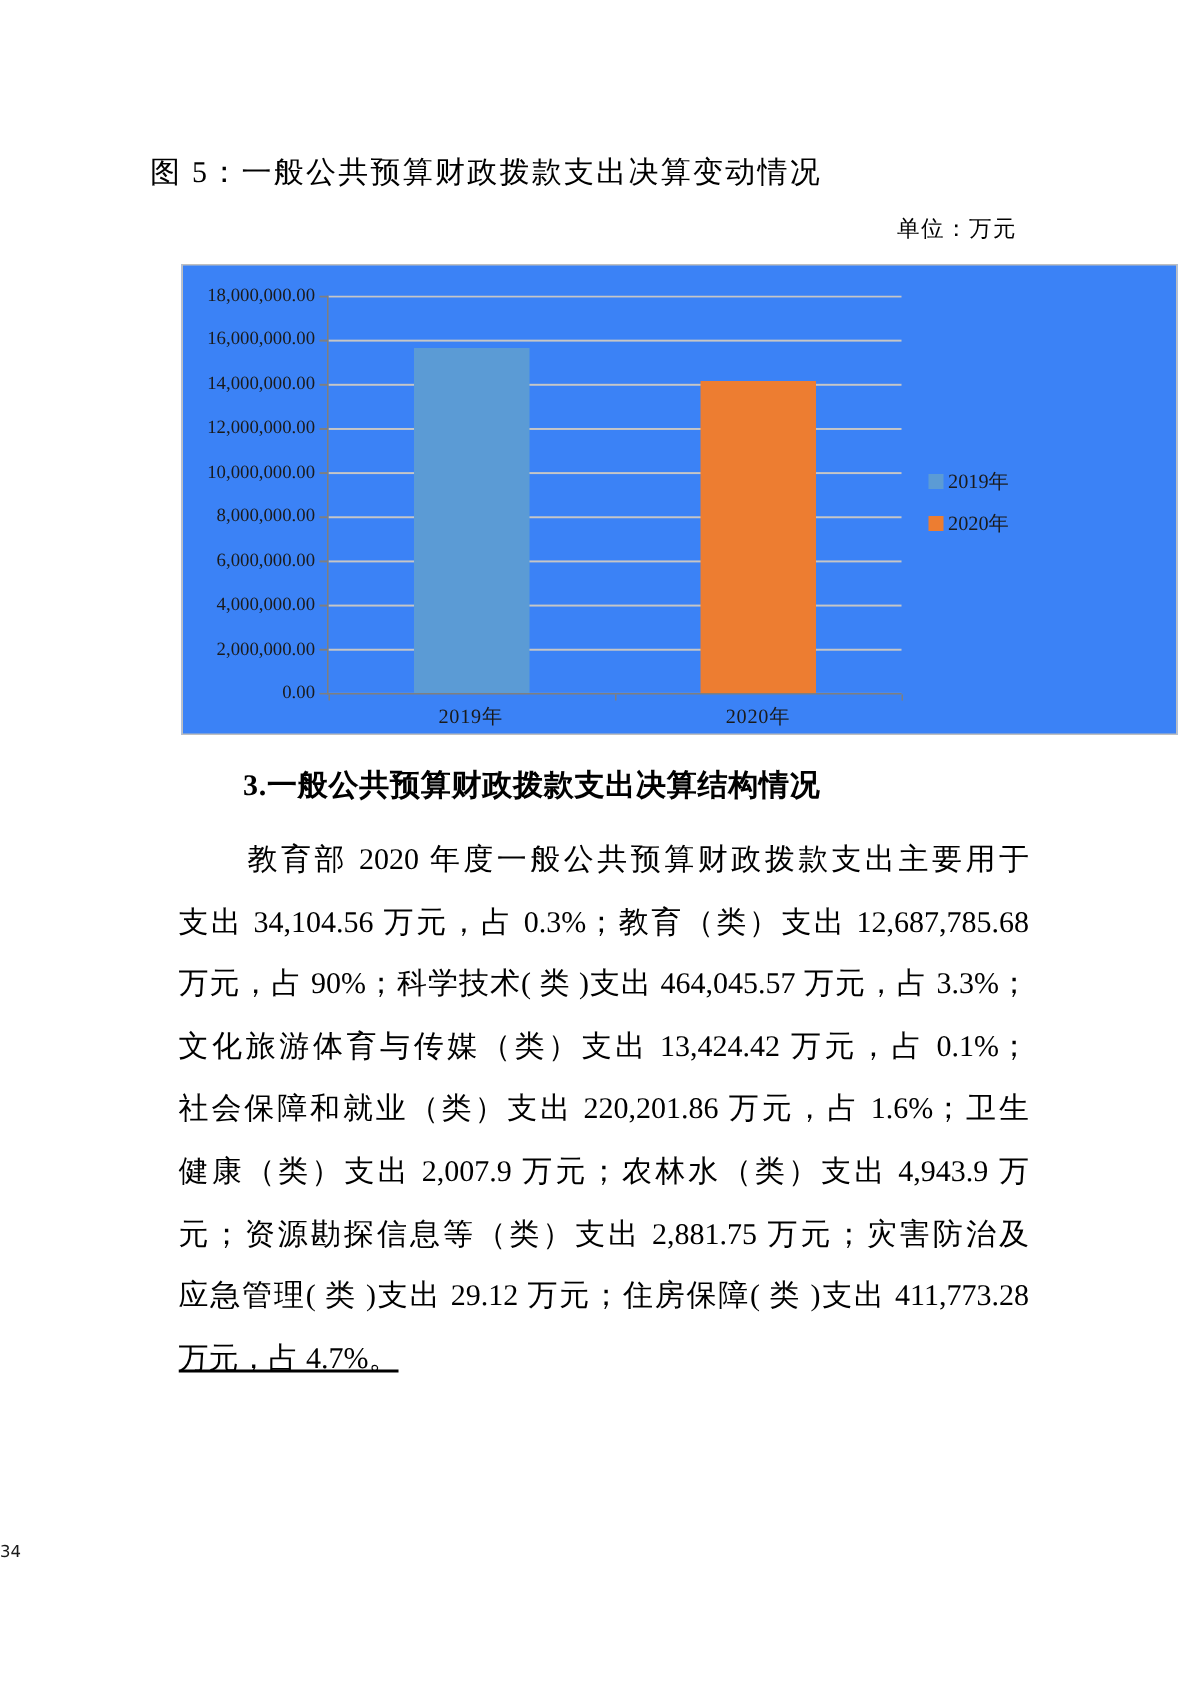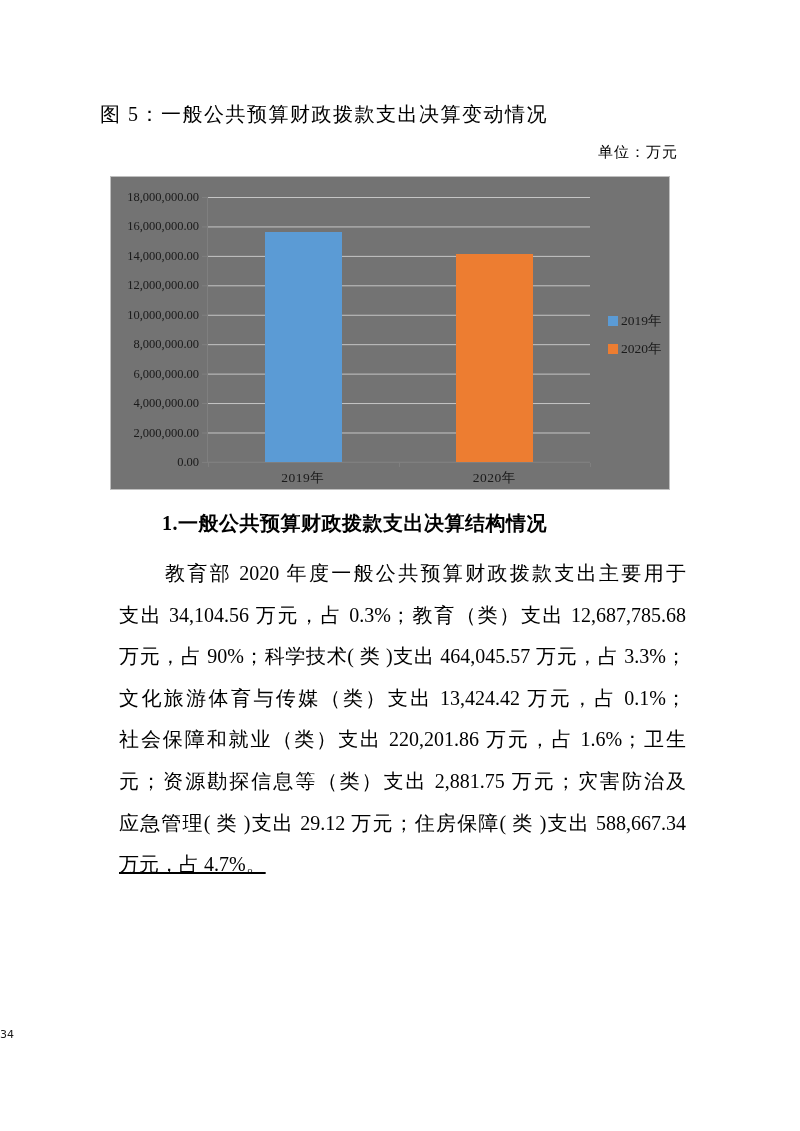--- a/index.html
+++ b/index.html
@@ -11,22 +11,22 @@
   .figure-title{
     position:absolute;top:101px;left:100px;width:600px;
     text-align:left;font-size:20px;letter-spacing:1.5px;white-space:nowrap;
   }
   .unit-label{
     position:absolute;top:143px;left:121px;width:557px;
     text-align:right;font-size:15px;letter-spacing:1px;
   }
   
   .chart-frame{
-    position:absolute;left:110px;top:176px;width:560px;height:314px;
-    border:1px solid #bfbfbf;background:#737373;box-sizing:border-box;
+    position:absolute;left:121px;top:176px;width:664px;height:314px;
+    border:1px solid #bfbfbf;background:#3b82f6;box-sizing:border-box;
   }
   .ylabels{position:absolute;left:0;top:20px;width:88px;height:265px;}
   .ylabel{
     position:absolute;right:0;transform:translateY(-50%);
     font-size:12.5px;white-space:nowrap;color:#1a1a1a;
   }
   .plot{
     position:absolute;left:96px;top:20px;width:382px;height:265px;
     border-left:1px solid #7f7f7f;border-bottom:1px solid #7f7f7f;
     background-image:linear-gradient(to bottom,#c6c6c6 1px,transparent 1px);
@@ -117,26 +117,27 @@
         <span class="legend-swatch" style="background: rgb(91, 155, 213);"></span>
         <span class="legend-label">2019年</span>
       </div>
       <div class="legend-item">
         <span class="legend-swatch" style="background: rgb(237, 125, 49);"></span>
         <span class="legend-label">2020年</span>
       </div>
     </div>
 </div>
 
-<div class="section-heading">1.一般公共预算财政拨款支出决算结构情况</div>
+<div class="section-heading">3.一般公共预算财政拨款支出决算结构情况</div>
 
 <div class="paragraph" id="paragraph">
     <div class="para-line first">教育部 2020 年度一般公共预算财政拨款支出主要用于</div>
     <div class="para-line">支出 34,104.56 万元，占 0.3%；教育（类）支出 12,687,785.68</div>
     <div class="para-line">万元，占 90%；科学技术( 类 )支出 464,045.57 万元，占 3.3%；</div>
     <div class="para-line">文化旅游体育与传媒（类）支出 13,424.42 万元，占 0.1%；</div>
     <div class="para-line">社会保障和就业（类）支出 220,201.86 万元，占 1.6%；卫生</div>
+    <div class="para-line">健康（类）支出 2,007.9 万元；农林水（类）支出 4,943.9 万</div>
     <div class="para-line">元；资源勘探信息等（类）支出 2,881.75 万元；灾害防治及</div>
-    <div class="para-line">应急管理( 类 )支出 29.12 万元；住房保障( 类 )支出 588,667.34</div>
+    <div class="para-line">应急管理( 类 )支出 29.12 万元；住房保障( 类 )支出 411,773.28</div>
     <div class="para-line last">万元，占 4.7%。</div>
   </div>
 
 <div class="page-number">34</div>
 
 </body></html>

